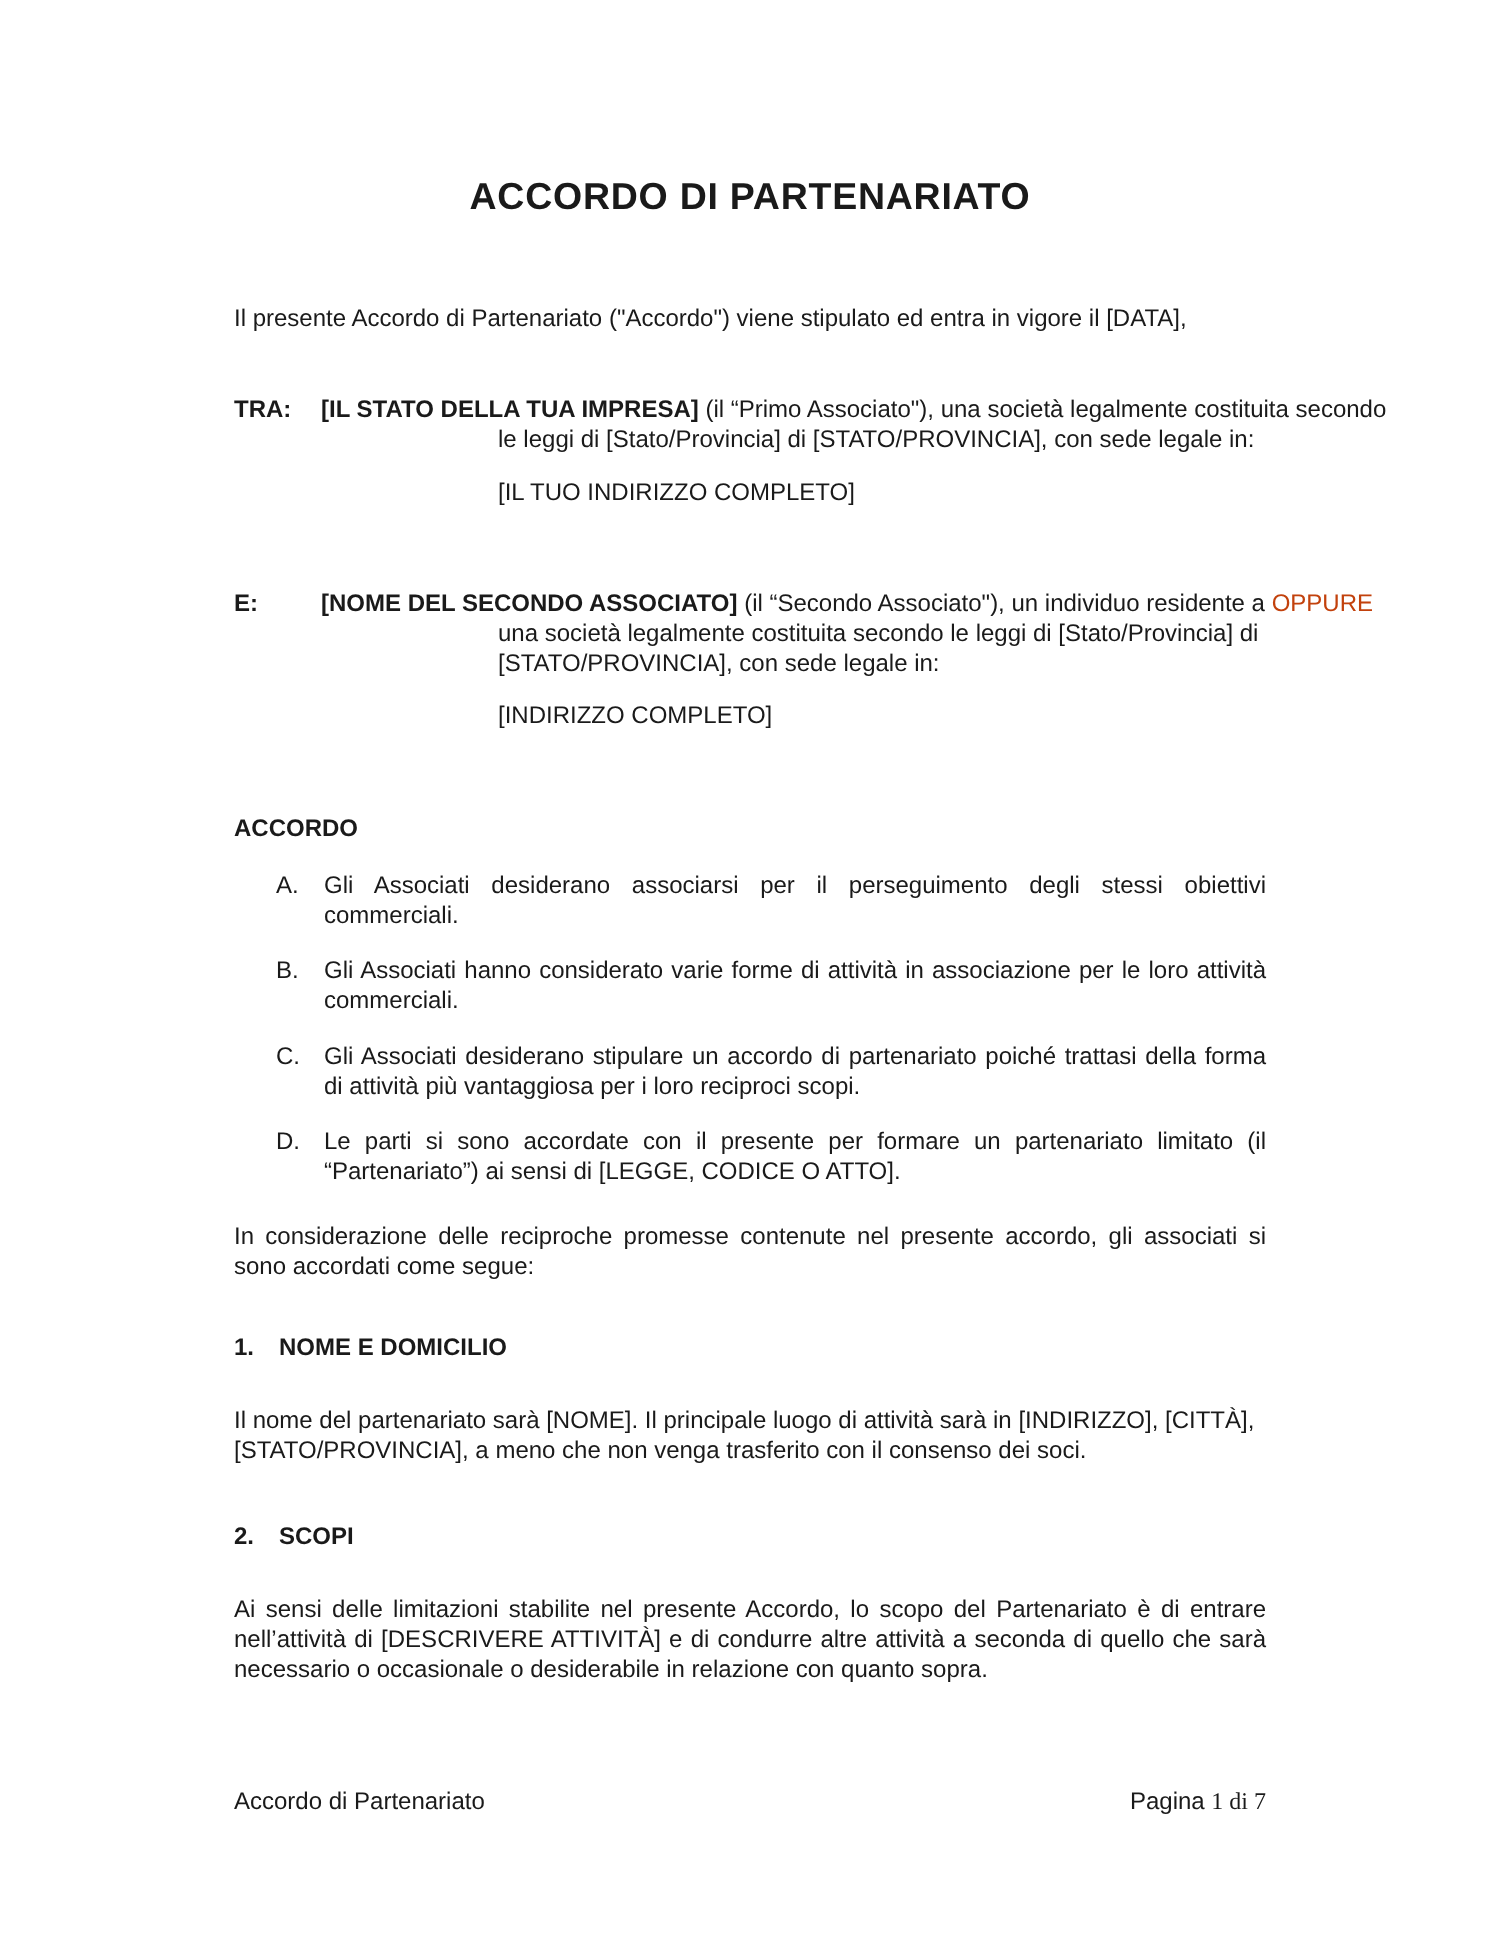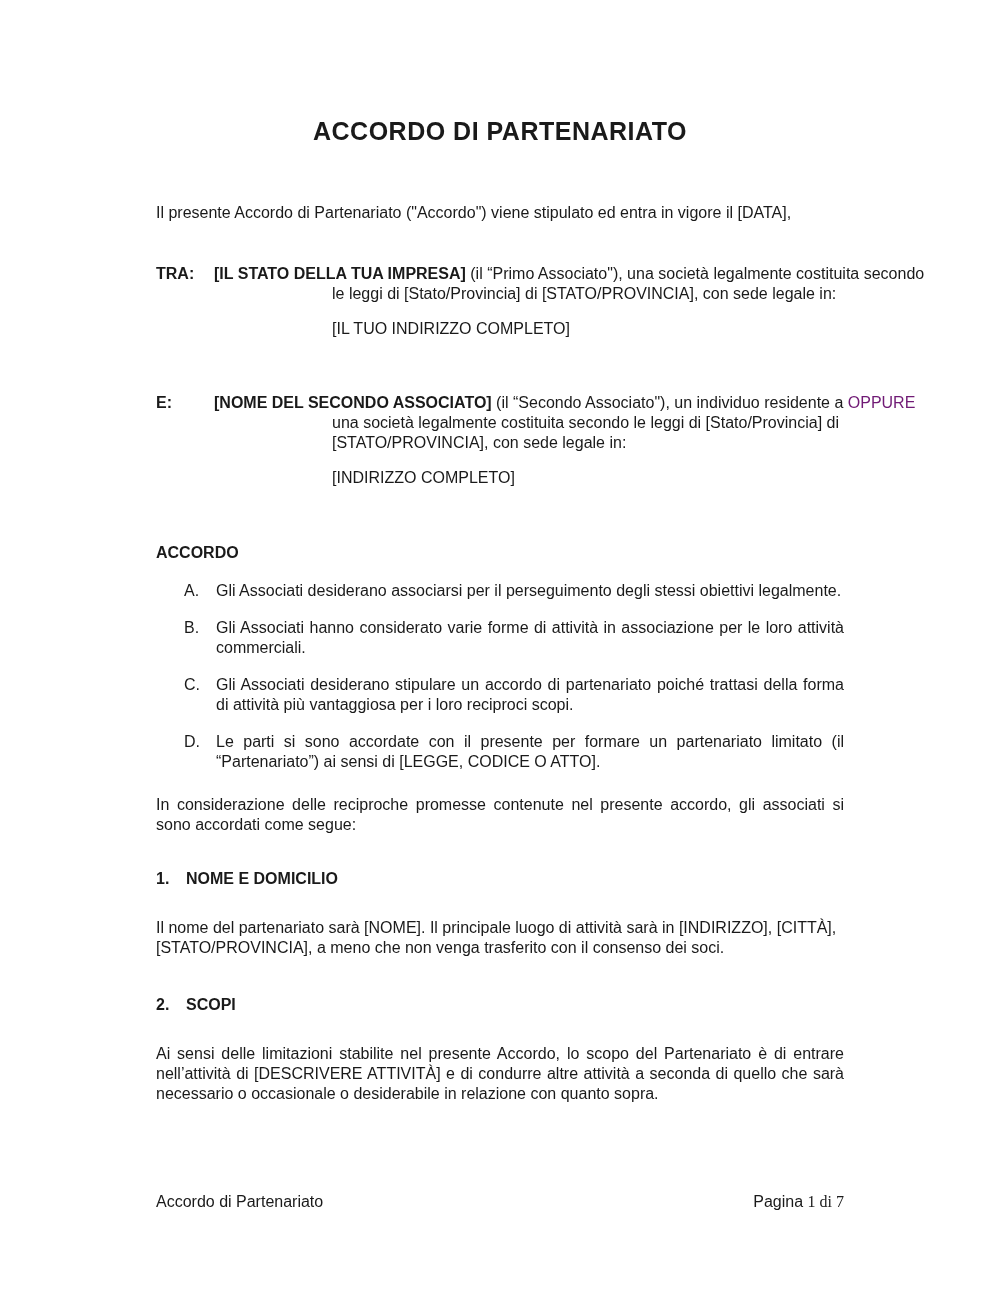--- a/index.html
+++ b/index.html
@@ -78,29 +78,29 @@
   <p class="intro">Il presente Accordo di Partenariato ("Accordo") viene stipulato ed entra in vigore il [DATA],</p>
 
   <div class="party tra">
     <span class="party-label">TRA:</span>
     <div class="party-text"><span class="party-name">[IL STATO DELLA TUA IMPRESA]</span><span> (il “Primo Associato"), una società legalmente costituita secondo le leggi di [Stato/Provincia] di [STATO/PROVINCIA], con sede legale in:</span></div>
     <div class="party-address">[IL TUO INDIRIZZO COMPLETO]</div>
   </div>
 
   <div class="party e">
     <span class="party-label">E:</span>
-    <div class="party-text"><span class="party-name">[NOME DEL SECONDO ASSOCIATO]</span><span> (il “Secondo Associato"), un individuo residente a </span><span style="color: #701a75;">OPPURE</span><span> una società legalmente costituita secondo le leggi di [Stato/Provincia] di [STATO/PROVINCIA], con sede legale in:</span></div>
+    <div class="party-text"><span class="party-name">[NOME DEL SECONDO ASSOCIATO]</span><span> (il “Secondo Associato"), un individuo residente a </span><span style="color: #c2410c;">OPPURE</span><span> una società legalmente costituita secondo le leggi di [Stato/Provincia] di [STATO/PROVINCIA], con sede legale in:</span></div>
     <div class="party-address">[INDIRIZZO COMPLETO]</div>
   </div>
 
   <div class="premesse-heading">ACCORDO</div>
 
   <div class="list-item first">
     <span class="list-marker">A.</span>
-    <span class="list-text">Gli Associati desiderano associarsi per il perseguimento degli stessi obiettivi legalmente.</span>
+    <span class="list-text">Gli Associati desiderano associarsi per il perseguimento degli stessi obiettivi commerciali.</span>
   </div>
   <div class="list-item">
     <span class="list-marker">B.</span>
     <span class="list-text">Gli Associati hanno considerato varie forme di attività in associazione per le loro attività commerciali.</span>
   </div>
   <div class="list-item">
     <span class="list-marker">C.</span>
     <span class="list-text">Gli Associati desiderano stipulare un accordo di partenariato poiché trattasi della forma di attività più vantaggiosa per i loro reciproci scopi.</span>
   </div>
   <div class="list-item">

